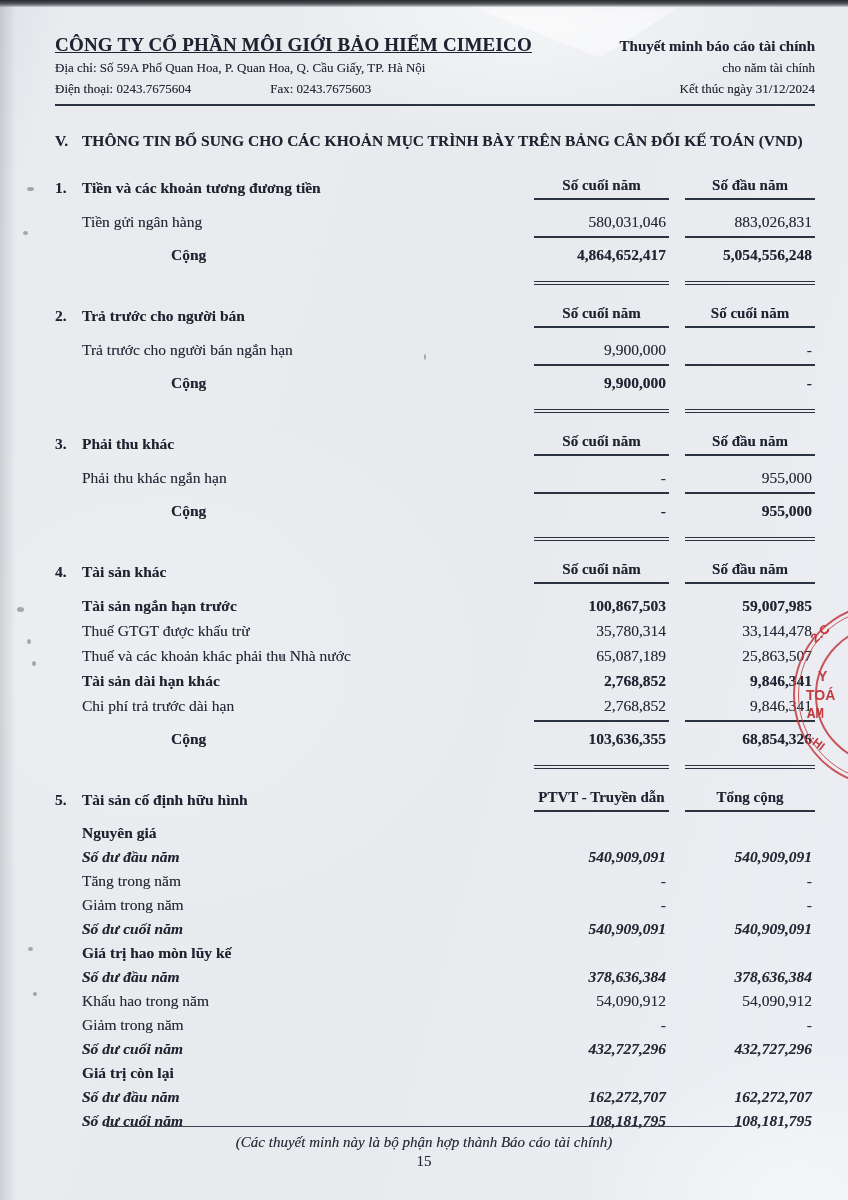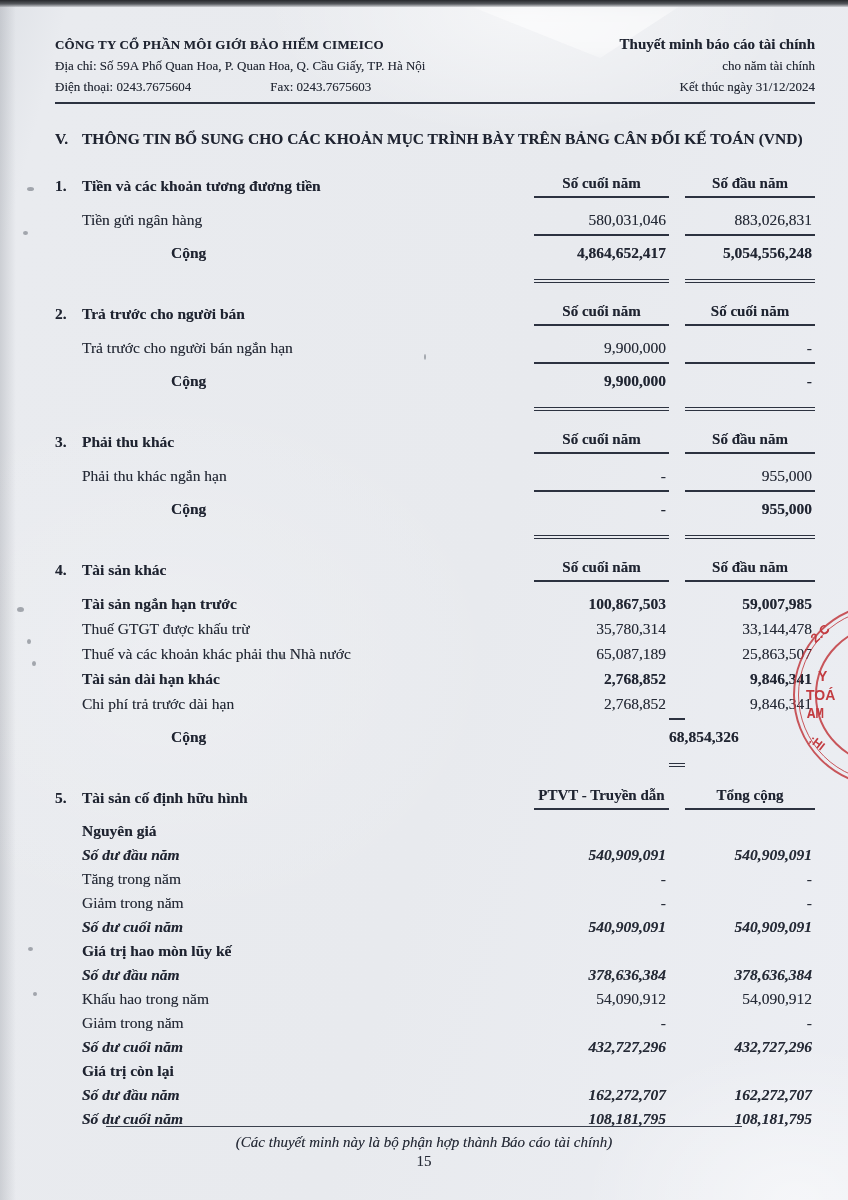--- a/index.html
+++ b/index.html
@@ -23,21 +23,21 @@
   }
   .edge-left{position:absolute;left:0;top:0;width:16px;height:100%;
     background:linear-gradient(to right,rgba(130,134,142,.28),rgba(130,134,142,0));}
   .glare{position:absolute;left:470px;top:6px;width:210px;height:52px;
     background:rgba(255,255,255,.5);filter:blur(7px);
     clip-path:polygon(0 0,100% 0,62% 100%);}
   .content{position:relative;padding:34px 33px 0 55px;}
 
   
   .lh-row{display:flex;justify-content:space-between;align-items:baseline;line-height:21px;}
-  .lh-company{font-weight:700;font-size:13px;letter-spacing:.2px;color:#1e2330;}
+  .lh-company{font-weight:700;font-size:19px;letter-spacing:.2px;color:#1e2330;text-decoration:underline;}
   .lh-doc-title{font-weight:700;font-size:15px;color:#1e2330;}
   .lh-plain{font-size:13px;}
   .lh-phone{display:inline-block;min-width:212px;}
   .lh-rule{border-bottom:2.5px solid #2c3240;margin-top:5px;}
 
   
   .secv{margin-top:24px;font-weight:700;font-size:15.5px;color:#1e2330;display:flex;line-height:21px;}
   .secv .vnum{width:27px;}
 
   
@@ -227,20 +227,21 @@
         </div>
         <div class="row">
           <div class="ind">Chi phí trả trước dài hạn</div>
           <div class="num">2,768,852</div>
             <div></div>
           <div class="num">9,846,341</div>
         </div>
       </div>
       <div class="row total">
         <div class="cong">Cộng</div>
+        <div class="num tval">103,636,355</div>
           <div></div>
         <div class="num tval">68,854,326</div>
       </div>
     </section>
 
     <section class="sec fa">
       <div class="row head">
         <div class="title-cell">
             <span class="secnum">5.</span>
             <span>Tài sản cố định hữu hình</span>

